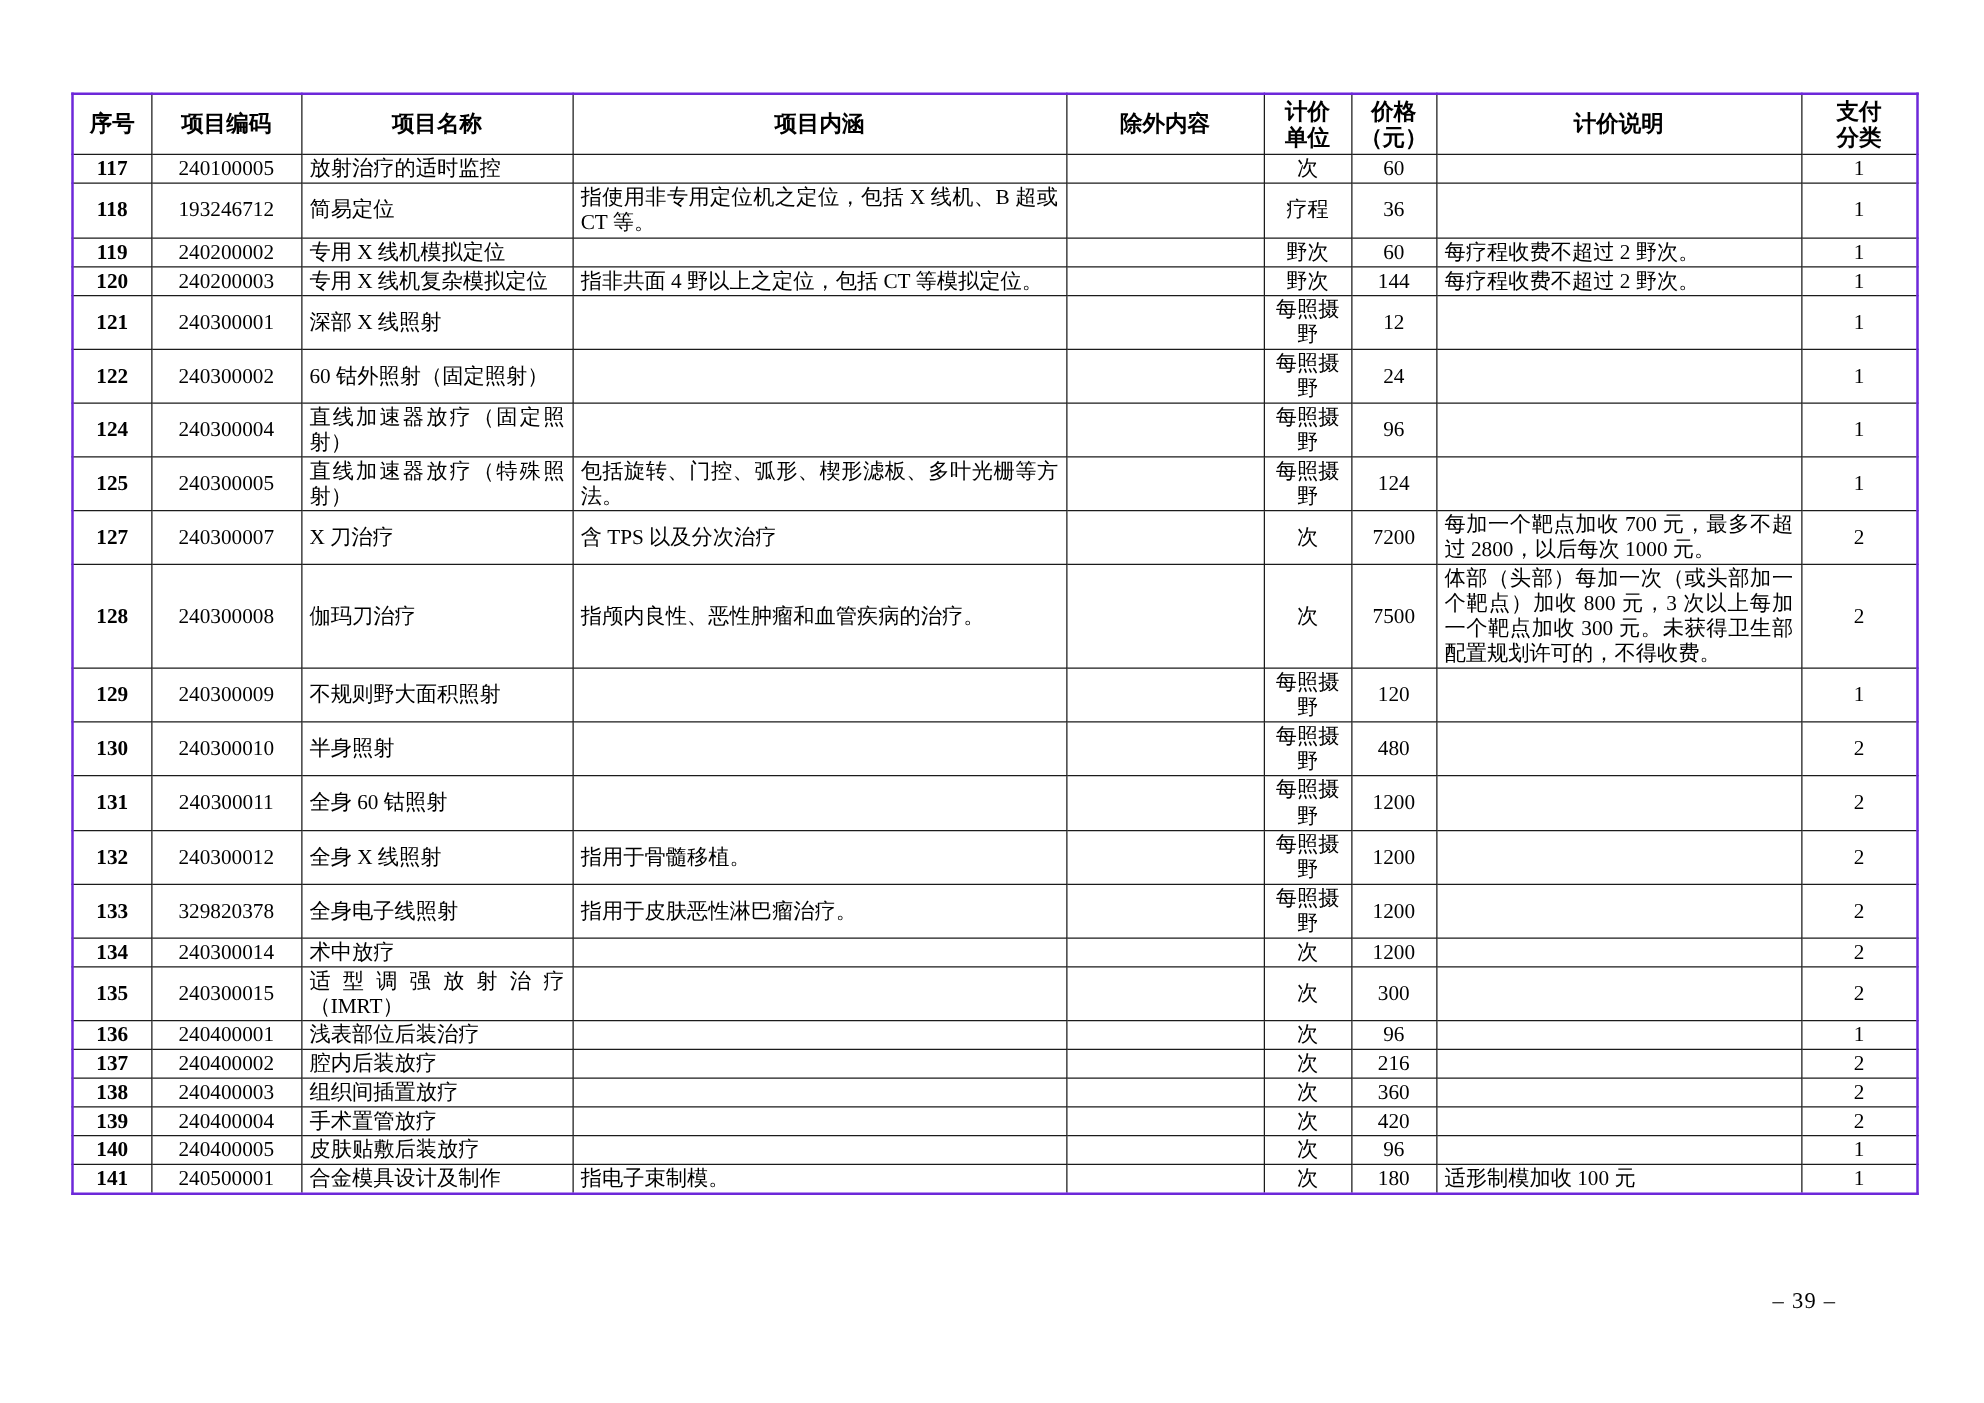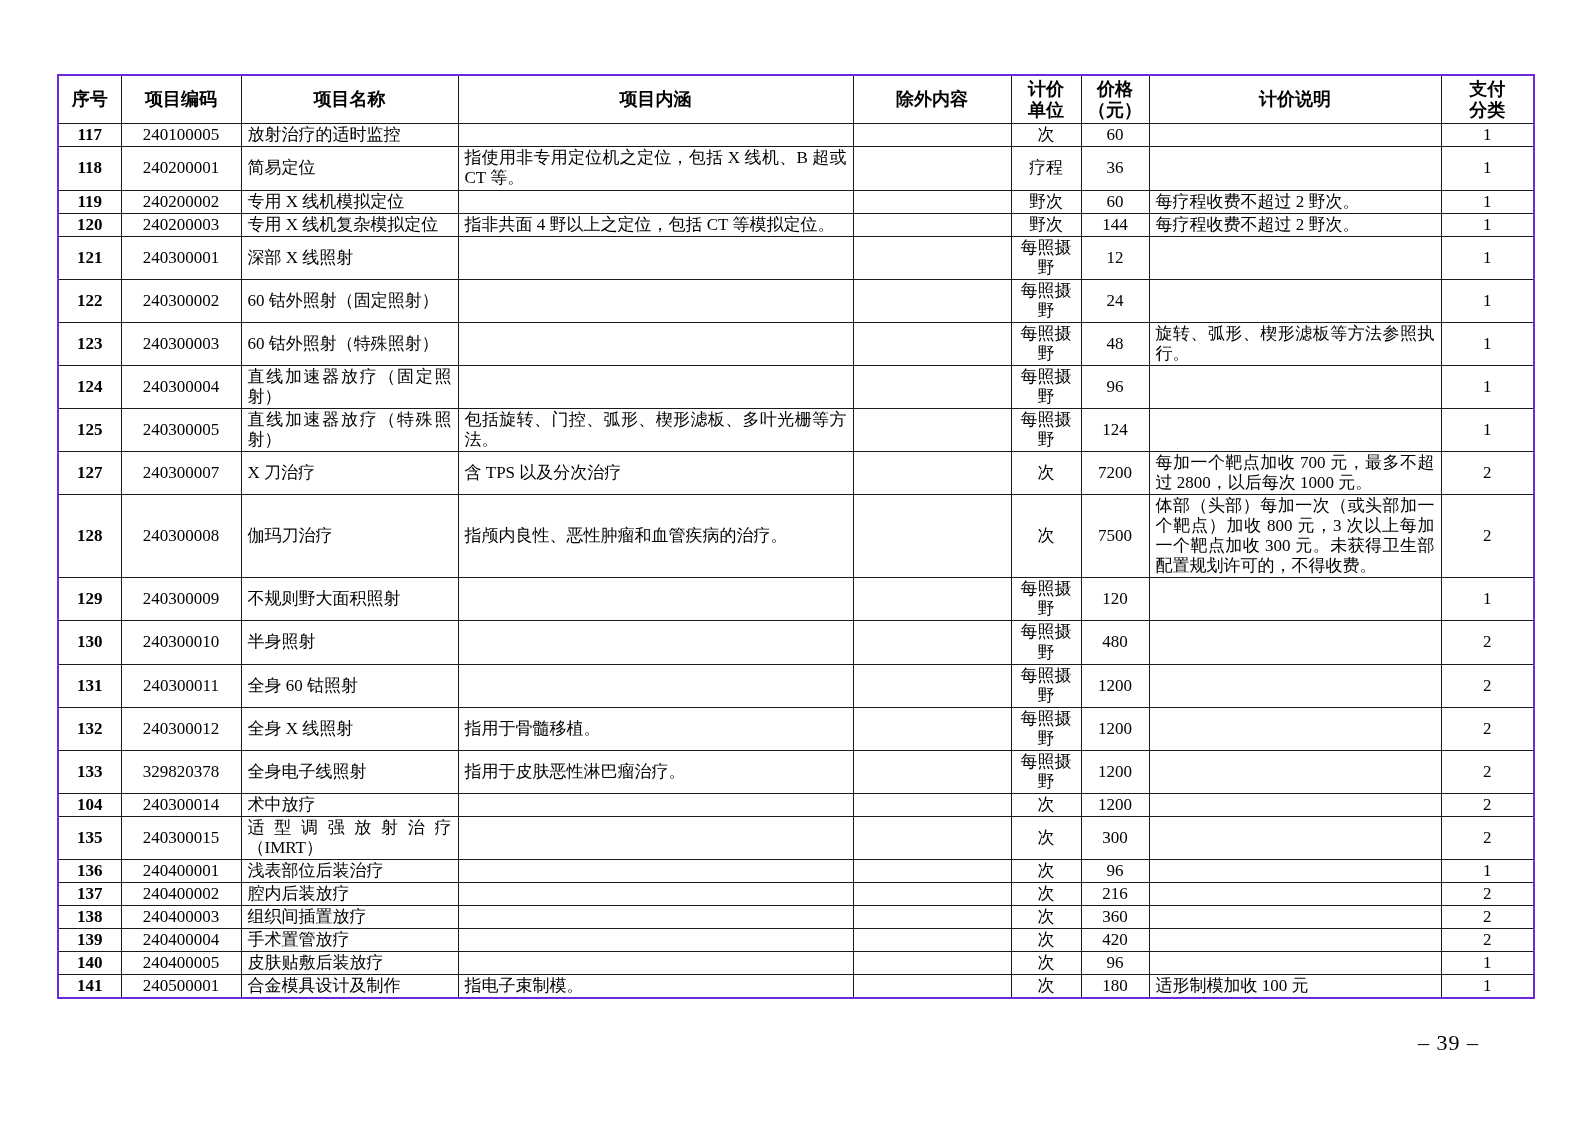--- a/index.html
+++ b/index.html
@@ -28,21 +28,21 @@
   }
   td { font-size:17px; line-height:1.18; padding:1px 4px; }
   td.c-no { text-align:center; font-weight:bold; }
   td.c-code { text-align:center; }
   td.c-name, td.c-content, td.c-note {
     text-align:justify; text-justify:inter-character; padding:1px 6px;
   }
   td.c-unit, td.c-price, td.c-category { text-align:center; padding:1px 2px; }
   .page-number {
     position:absolute; left:1418px; top:1030px;
-    font-size:22px; letter-spacing:1px;
+    font-size:18px; letter-spacing:1px;
   }
 </style>
 </head>
 <body>
 
 <div class="page">
 
   <table class="price-table">
     <colgroup>
       <col style="width:63px">
@@ -80,21 +80,21 @@
     <td class="c-content"></td>
     <td class="c-excluded"></td>
     <td class="c-unit">次</td>
     <td class="c-price">60</td>
     <td class="c-note"></td>
     <td class="c-category">1</td>
   </tr>
 
   <tr>
     <td class="c-no">118</td>
-    <td class="c-code">240200001</td>
+    <td class="c-code">193246712</td>
     <td class="c-name">简易定位</td>
     <td class="c-content">指使用非专用定位机之定位，包括 X 线机、B 超或 CT 等。</td>
     <td class="c-excluded"></td>
     <td class="c-unit">疗程</td>
     <td class="c-price">36</td>
     <td class="c-note"></td>
     <td class="c-category">1</td>
   </tr>
 
   <tr>
@@ -138,31 +138,20 @@
     <td class="c-code">240300002</td>
     <td class="c-name">60 钴外照射（固定照射）</td>
     <td class="c-content"></td>
     <td class="c-excluded"></td>
     <td class="c-unit">每照摄野</td>
     <td class="c-price">24</td>
     <td class="c-note"></td>
     <td class="c-category">1</td>
   </tr>
 
-  <tr>
-    <td class="c-no">123</td>
-    <td class="c-code">240300003</td>
-    <td class="c-name">60 钴外照射（特殊照射）</td>
-    <td class="c-content"></td>
-    <td class="c-excluded"></td>
-    <td class="c-unit">每照摄野</td>
-    <td class="c-price">48</td>
-    <td class="c-note">旋转、弧形、楔形滤板等方法参照执行。</td>
-    <td class="c-category">1</td>
-  </tr>
 
   <tr>
     <td class="c-no">124</td>
     <td class="c-code">240300004</td>
     <td class="c-name">直线加速器放疗（固定照射）</td>
     <td class="c-content"></td>
     <td class="c-excluded"></td>
     <td class="c-unit">每照摄野</td>
     <td class="c-price">96</td>
     <td class="c-note"></td>
@@ -260,21 +249,21 @@
     <td class="c-name">全身电子线照射</td>
     <td class="c-content">指用于皮肤恶性淋巴瘤治疗。</td>
     <td class="c-excluded"></td>
     <td class="c-unit">每照摄野</td>
     <td class="c-price">1200</td>
     <td class="c-note"></td>
     <td class="c-category">2</td>
   </tr>
 
   <tr>
-    <td class="c-no">104</td>
+    <td class="c-no">134</td>
     <td class="c-code">240300014</td>
     <td class="c-name">术中放疗</td>
     <td class="c-content"></td>
     <td class="c-excluded"></td>
     <td class="c-unit">次</td>
     <td class="c-price">1200</td>
     <td class="c-note"></td>
     <td class="c-category">2</td>
   </tr>
 

